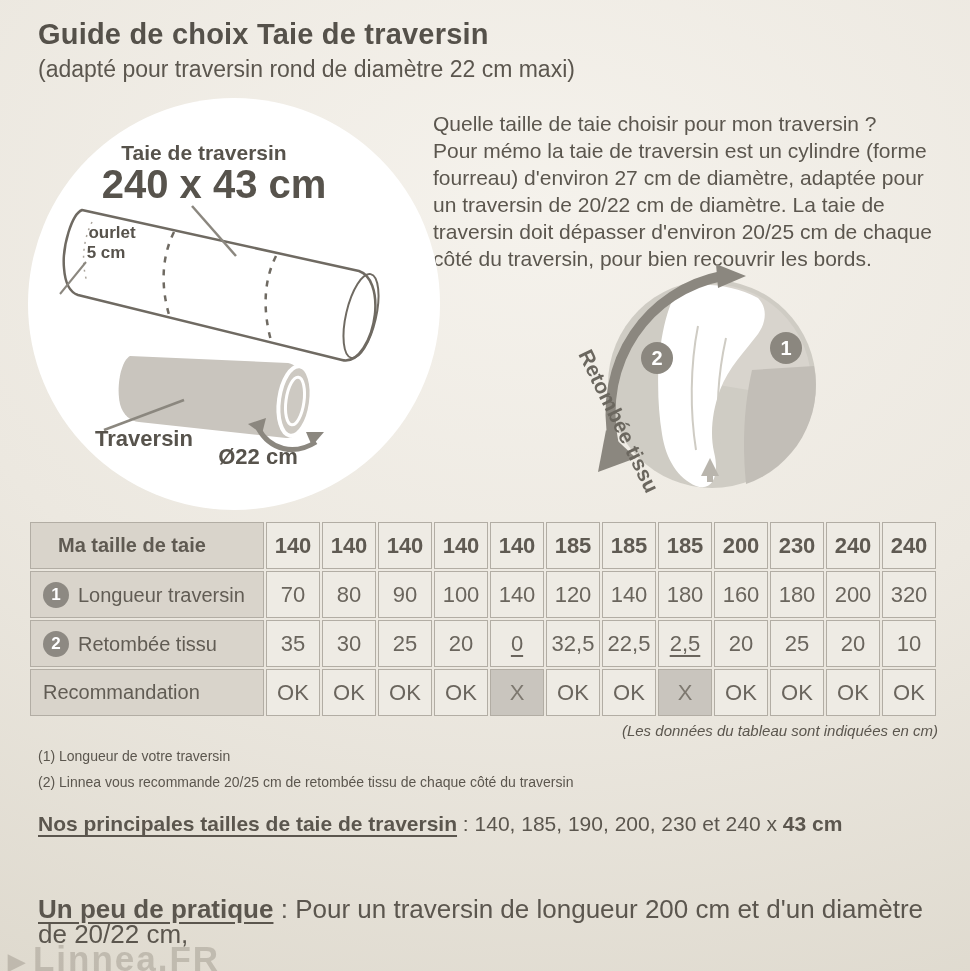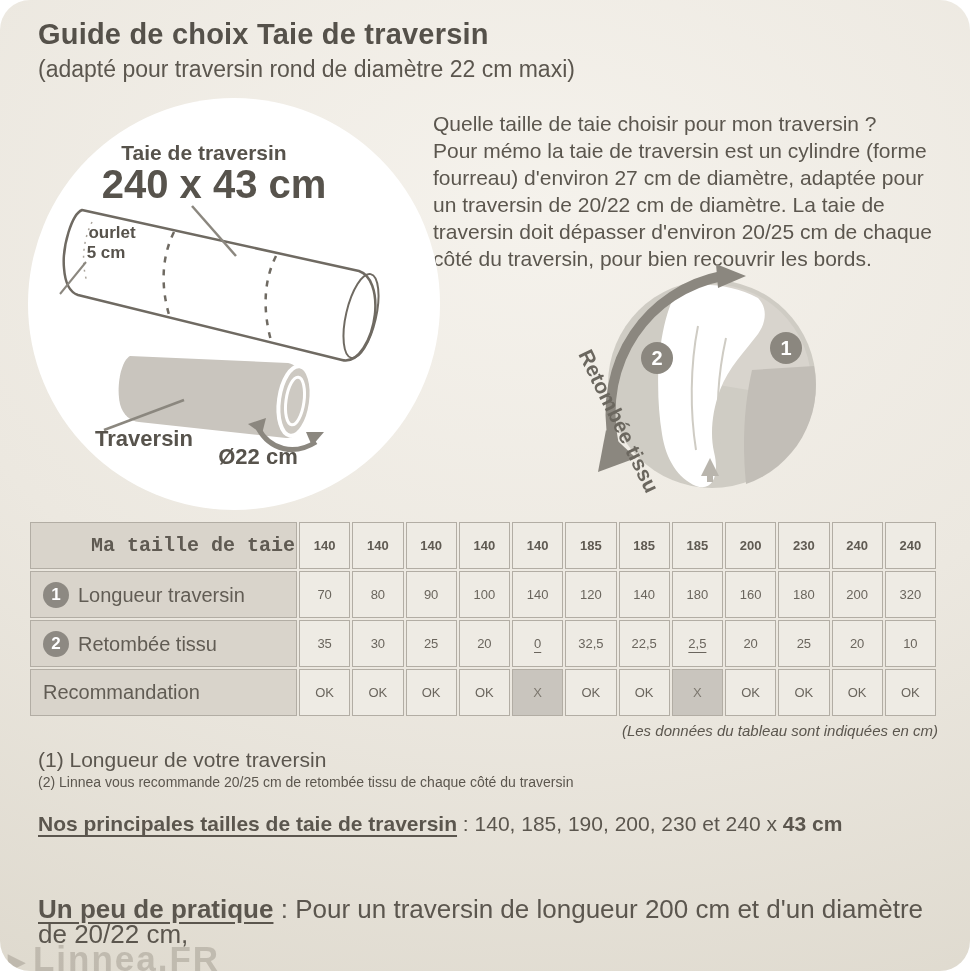--- a/index.html
+++ b/index.html
@@ -1,45 +1,44 @@
 <!DOCTYPE html>
 <html><head>
 <meta charset="utf-8">
 <style>
   html,body{margin:0;padding:0;}
   body{width:970px;height:971px;overflow:hidden;}
   #page{
     position:relative;width:970px;height:971px;overflow:hidden;
     font-family:"Liberation Sans",sans-serif;color:#5b564e;
     background:radial-gradient(130% 95% at 55% 22%, #f5f2ec 0%, #ece8e0 50%, #dcd7cb 100%);
-    border-radius:30px;
   }
   
   .title{position:absolute;left:38px;top:18px;font-size:29px;font-weight:bold;color:#55514a;letter-spacing:.2px;}
   .subtitle{position:absolute;left:38px;top:56px;font-size:23px;font-weight:normal;color:#5b564e;}
   
   .intro{position:absolute;left:433px;top:110px;width:535px;font-size:21px;line-height:27px;
     color:#5b564e;white-space:pre-line;}
   
   .svg-abs{position:absolute;}
   
   .tbl{position:absolute;left:28px;top:520px;width:910px;border-collapse:separate;border-spacing:2px;table-layout:fixed;}
   .tbl td{border:1px solid #b2ada4;height:45px;text-align:center;vertical-align:middle;
-    font-size:13px;color:#6a655d;background:#eeebe4;padding:0;}
+    font-size:22px;color:#6a655d;background:#eeebe4;padding:0;}
   .tbl td.label-cell{width:205px;text-align:left;background:#d9d4cb;color:#615c54;font-size:20px;padding-left:12px;}
   .tbl tr:first-child td{font-weight:bold;color:#5f5a52;}
-  .tbl tr:first-child td.label-cell{padding-left:60px;font-family:Liberation Mono, monospace;}
+  .tbl tr:first-child td.label-cell{padding-left:27px;}
   .tbl td.x-cell{background:#c9c5be;color:#7d786f;}
   .tbl td.u{text-decoration:underline;text-underline-offset:4px;}
   .badge{display:inline-block;width:26px;height:26px;border-radius:50%;background:#8d8982;color:#fff;
     font-weight:bold;font-size:17px;line-height:26px;text-align:center;margin-right:9px;vertical-align:middle;}
   .label-txt{vertical-align:middle;}
   
   .tbl-note{position:absolute;right:32px;top:722px;font-size:15px;font-style:italic;color:#5b564e;}
-  .fn1{position:absolute;left:38px;top:748px;font-size:21px;color:#5b564e;}
+  .fn1{position:absolute;left:38px;top:748px;font-size:14px;color:#5b564e;}
   .fn2{position:absolute;left:38px;top:774px;font-size:14px;color:#5b564e;}
   .sizes-line{position:absolute;left:38px;top:812px;font-size:21px;color:#5b564e;}
   .practice{position:absolute;left:38px;top:852px;width:910px;font-size:26px;line-height:25px;color:#5b564e;white-space:pre-line;margin-top:45px;}
   .u-head{text-decoration:underline;text-underline-offset:4px;font-weight:bold;}
   .b{font-weight:bold;}
   
   .watermark{position:absolute;left:8px;bottom:-8px;font-size:35px;font-weight:bold;
     color:rgba(148,141,128,.42);letter-spacing:2px;}
   .watermark .mark{font-size:22px;vertical-align:middle;margin-right:6px;}
 </style>

